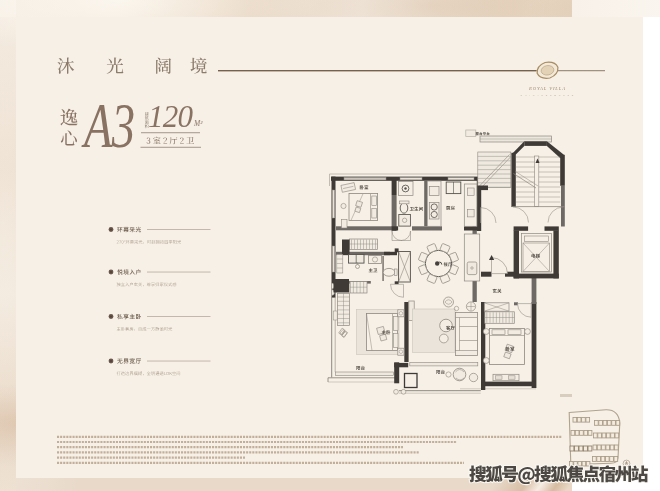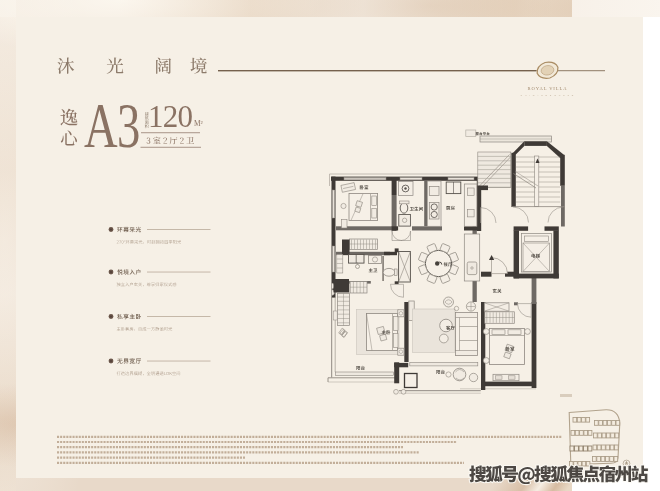--- a/index.html
+++ b/index.html
@@ -1,16 +1,16 @@
 <!DOCTYPE html>
 <html><head><meta charset="utf-8">
 <style>
 html,body{margin:0;padding:0;}
 body{width:660px;height:491px;overflow:hidden;font-family:"Liberation Sans",sans-serif;}
-#stage{position:relative;width:572px;height:491px;background:#f97316;}
+#stage{position:relative;width:572px;height:491px;background:#f97316;font-style:italic;}
 #marble{position:absolute;inset:0;
  background:
   radial-gradient(70px 40px at 655px 488px, rgba(176,136,100,.6), rgba(176,136,100,0) 75%),
   radial-gradient(140px 60px at 20px 425px, rgba(199,161,129,.38), rgba(199,161,129,0) 70%),
   radial-gradient(120px 500px at 4px 240px, rgba(255,252,246,.55), rgba(255,252,246,0) 80%),
   radial-gradient(260px 70px at 120px 0px, rgba(255,251,243,.9), rgba(255,251,243,0) 78%),
   radial-gradient(170px 50px at 430px 6px, rgba(202,170,140,.38), rgba(202,170,140,0) 72%),
   radial-gradient(120px 45px at 615px 10px, rgba(200,168,136,.42), rgba(200,168,136,0) 75%),
   radial-gradient(100px 300px at 657px 150px, rgba(210,184,156,.35), rgba(210,184,156,0) 75%),
   linear-gradient(#e8d9c9,#e8d9c9);}

